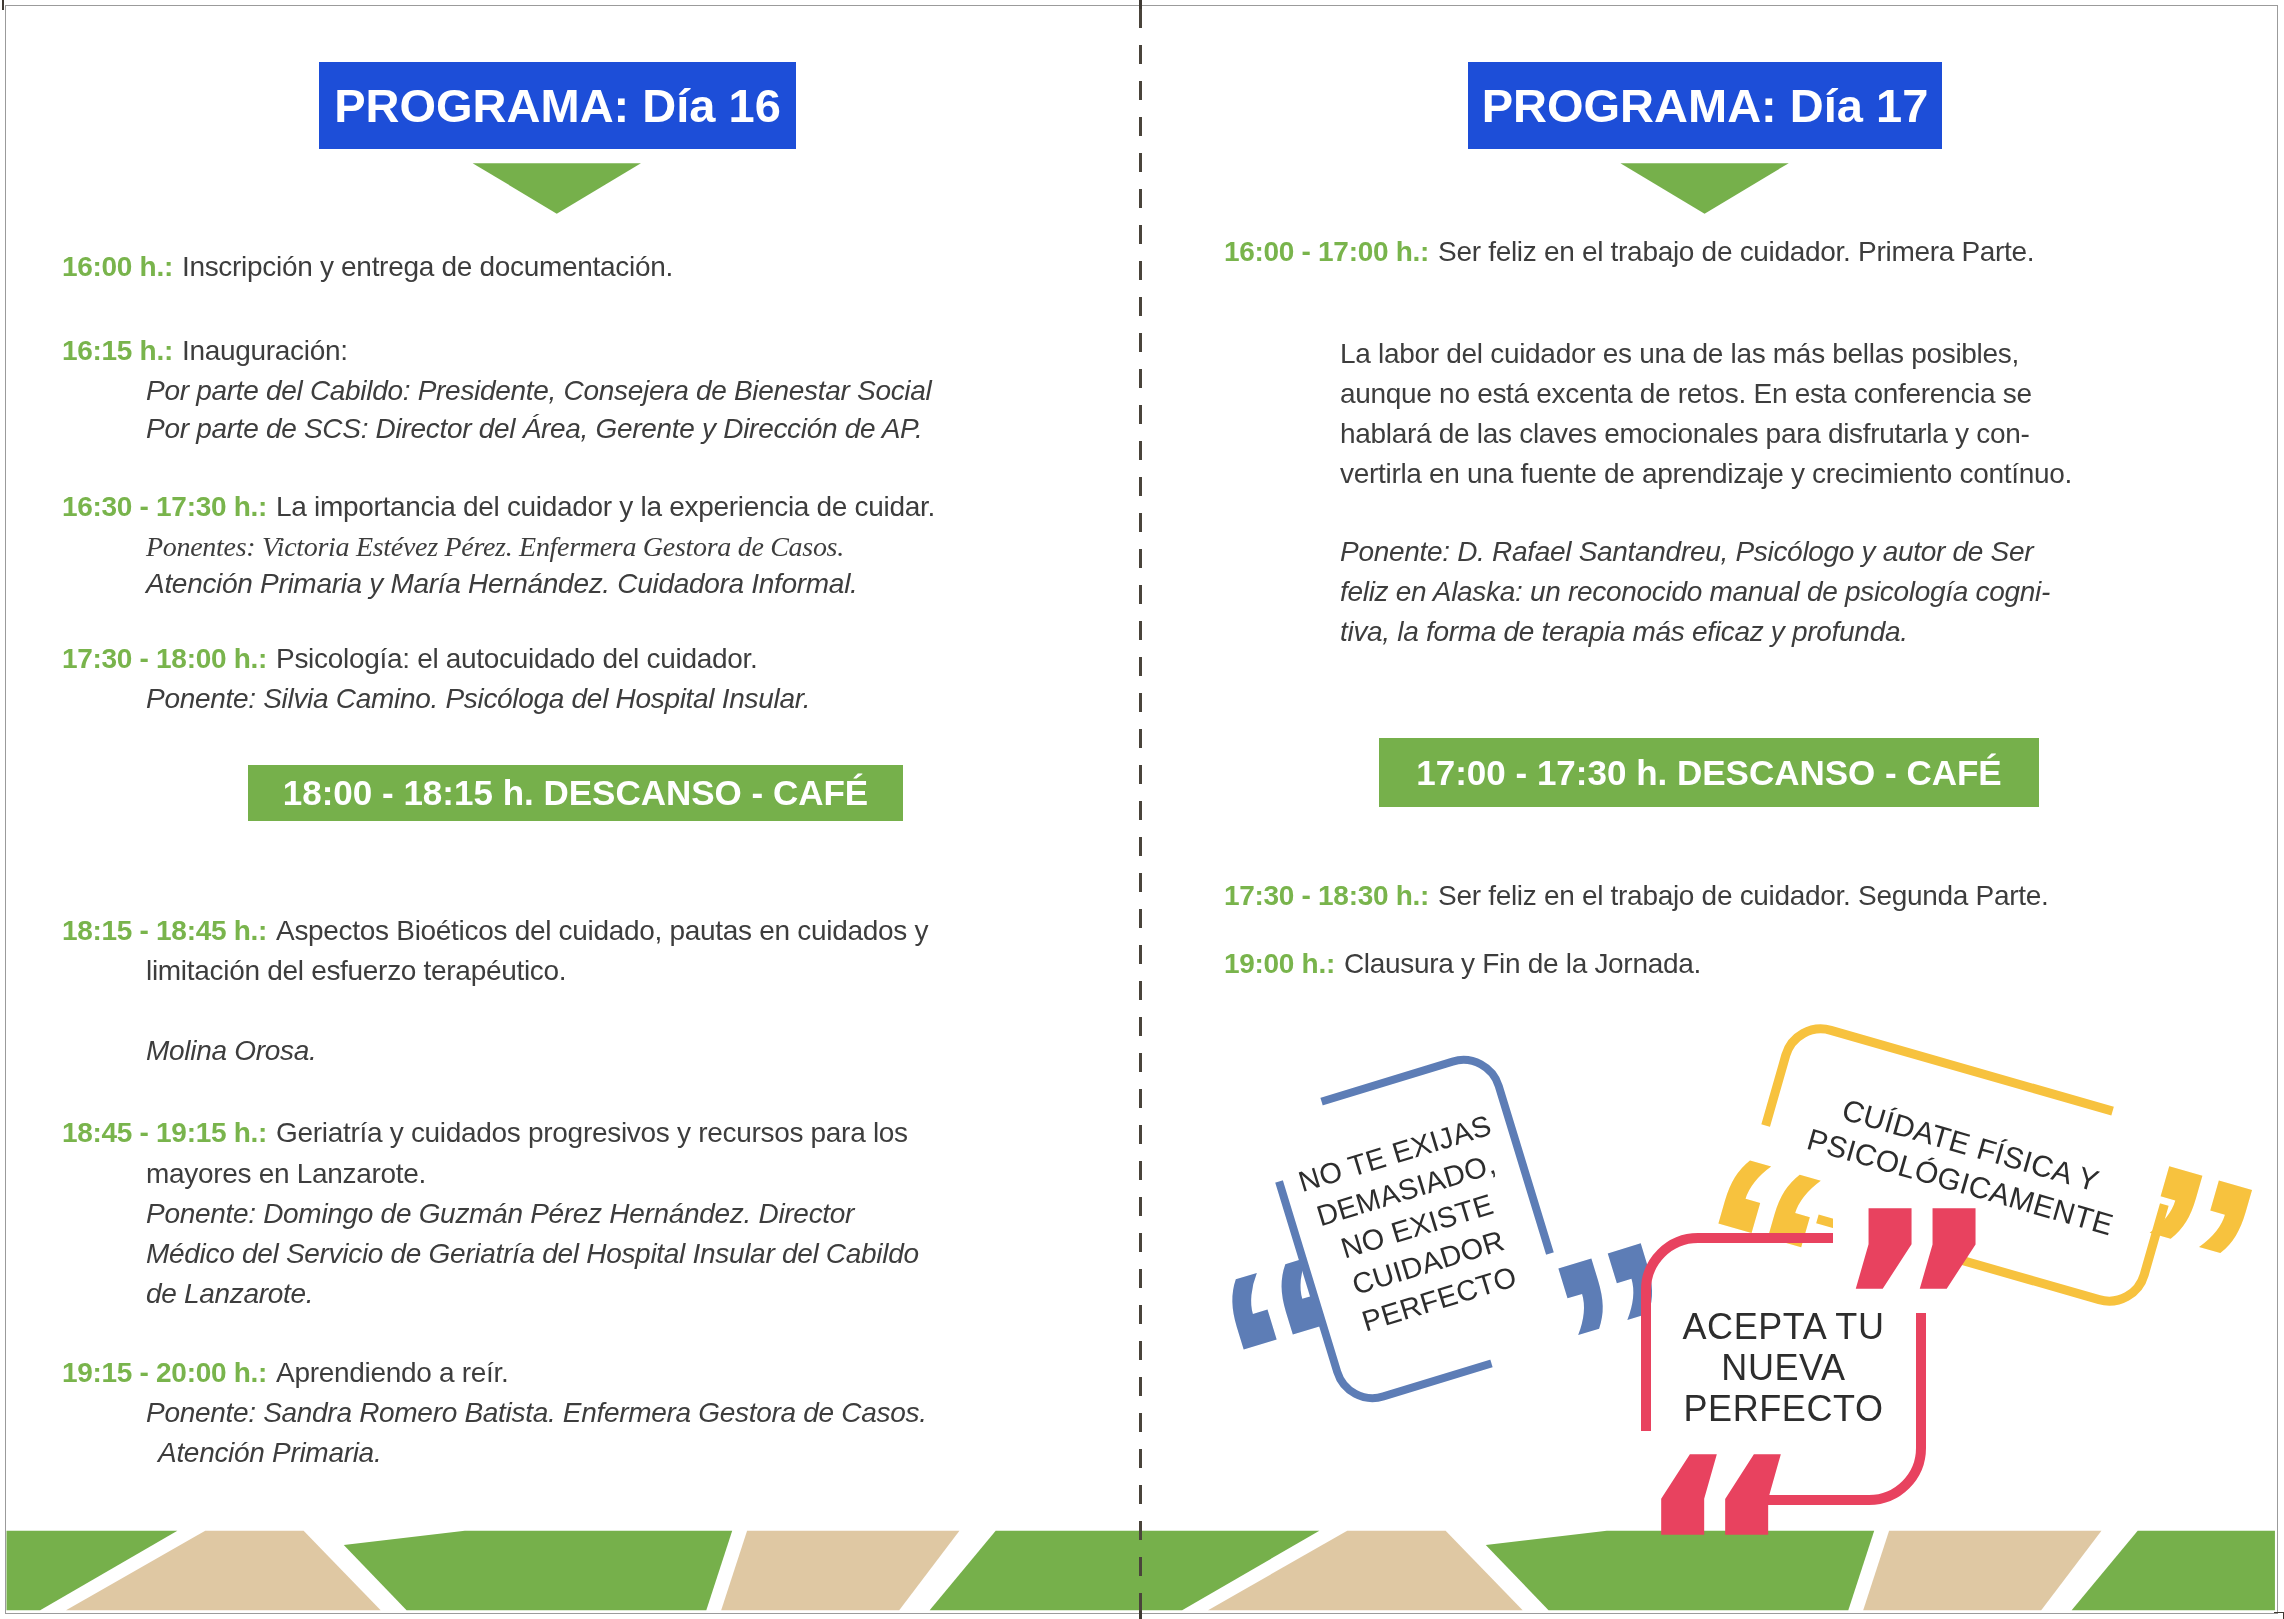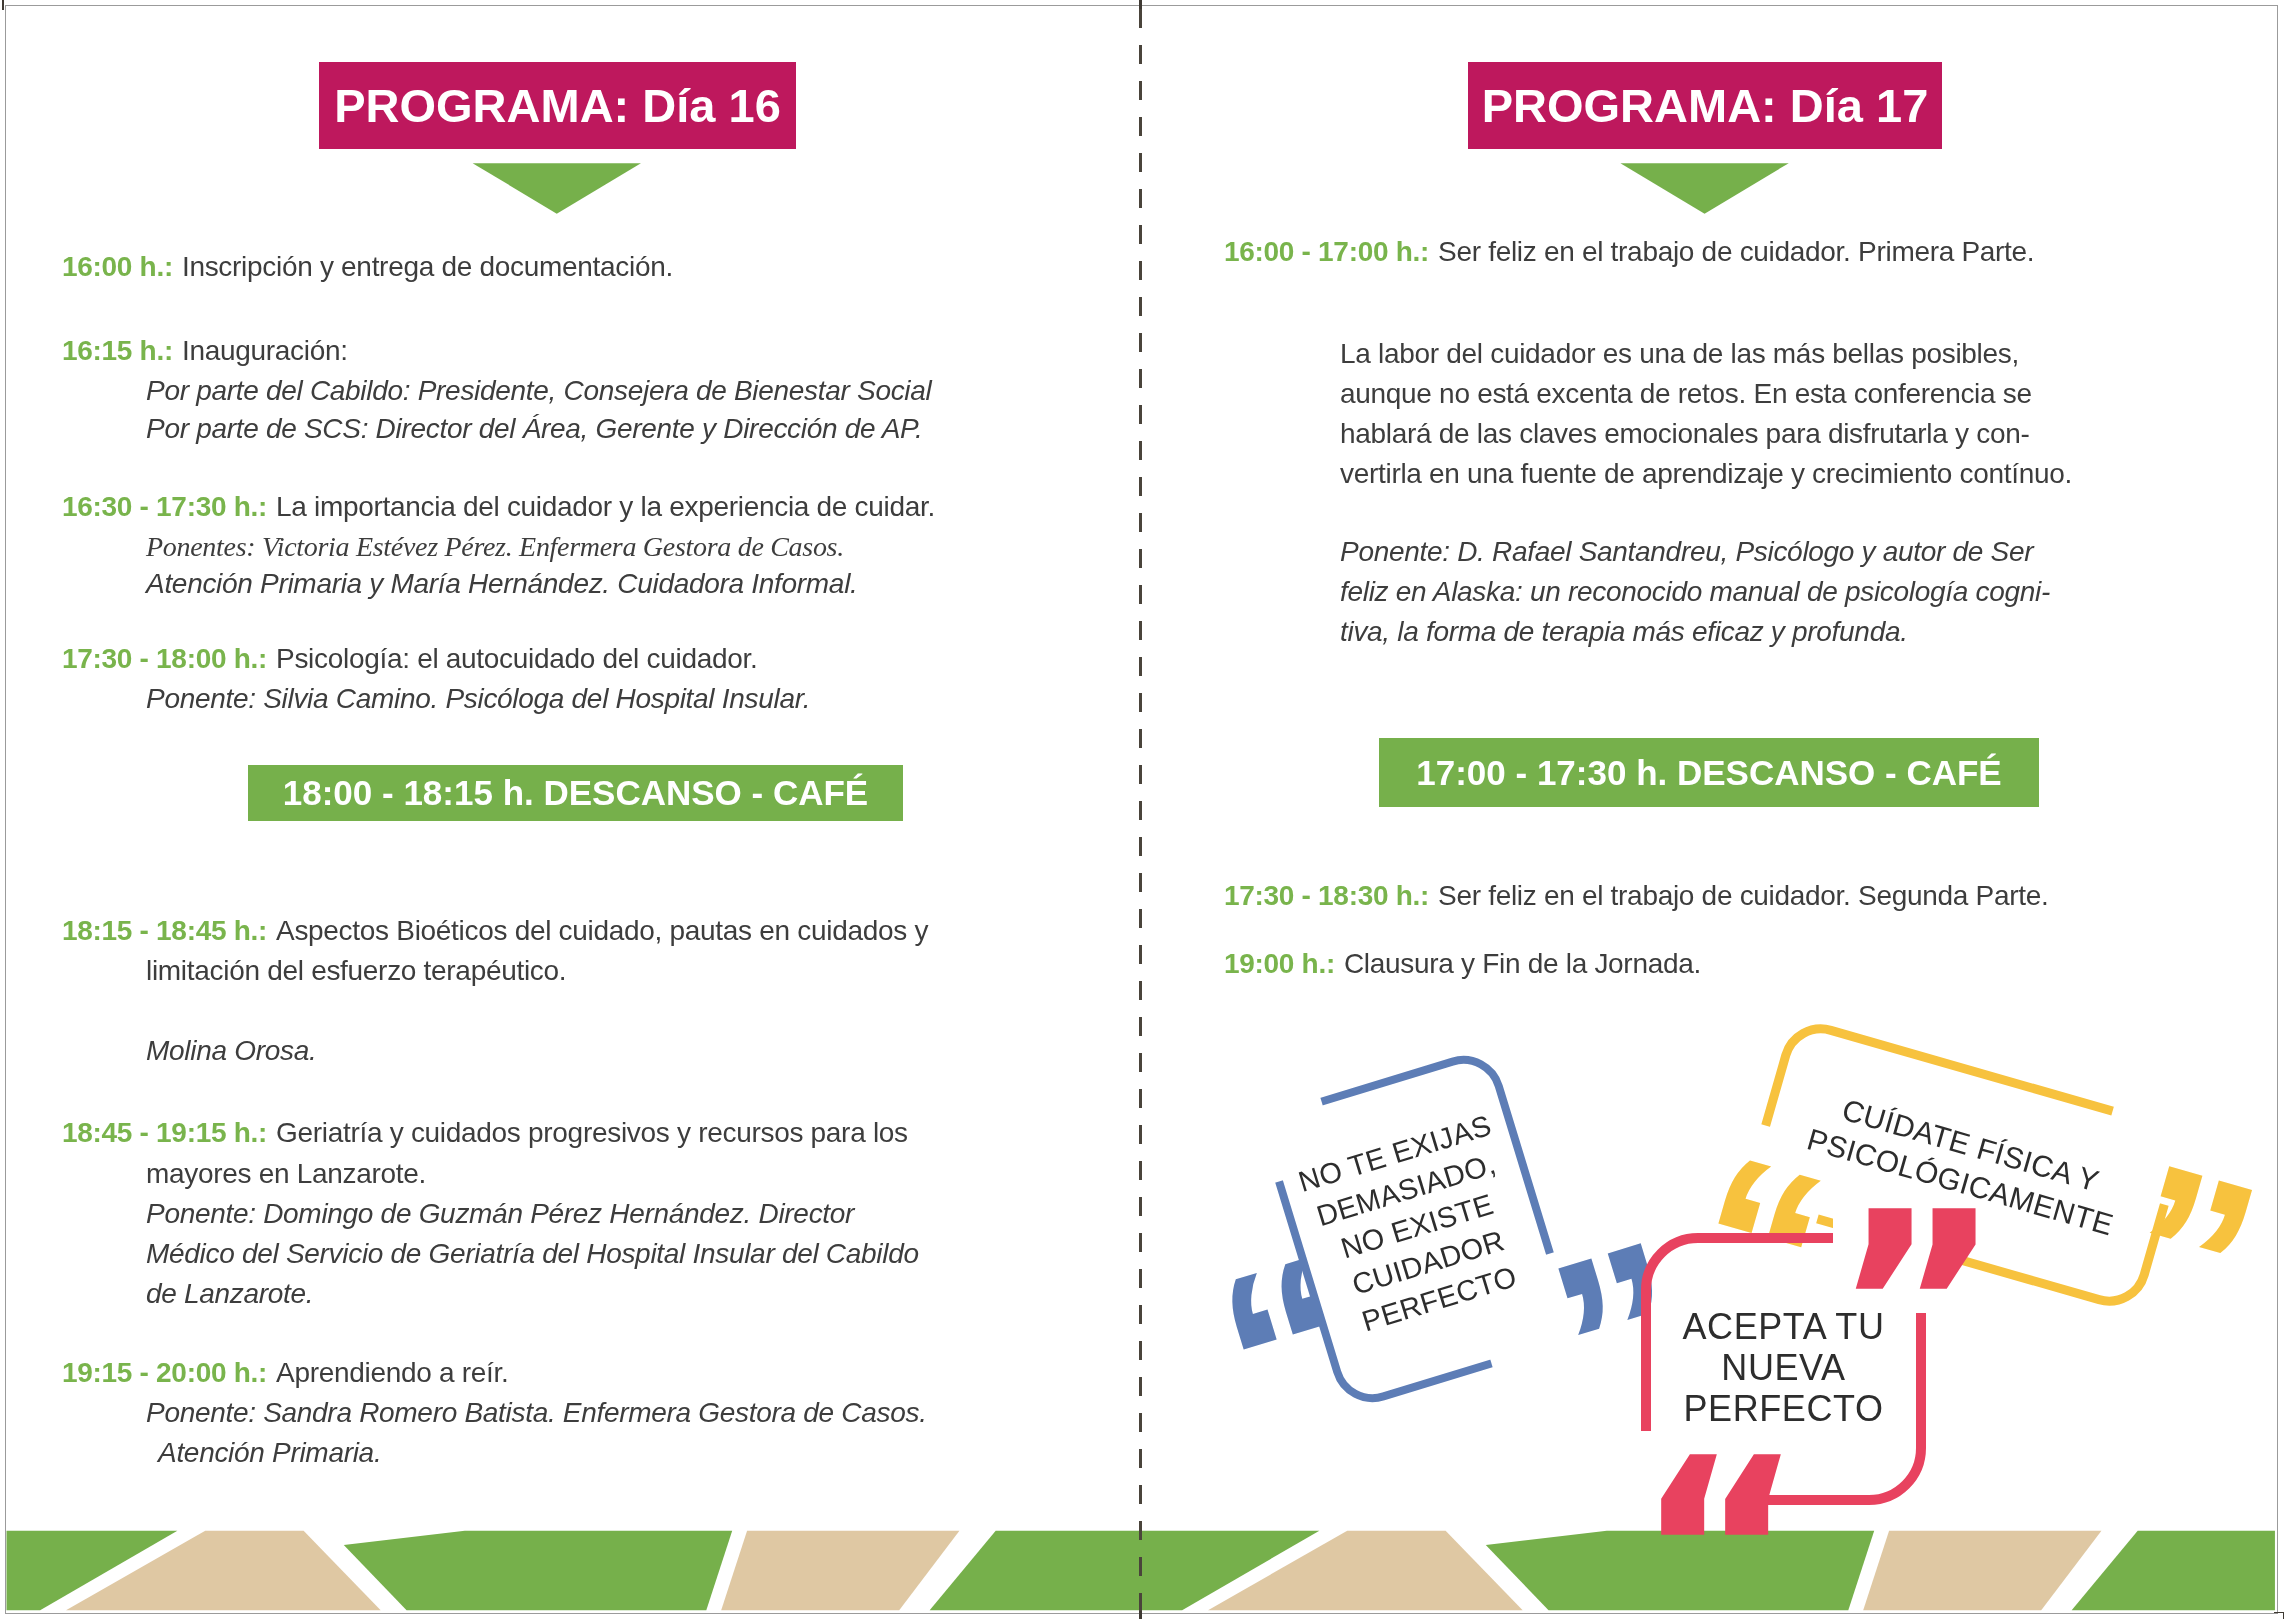--- a/index.html
+++ b/index.html
@@ -4,21 +4,21 @@
 <style>
   html,body{margin:0;padding:0;background:#ffffff;}
   .sheet{position:relative;width:2284px;height:1620px;background:#ffffff;overflow:hidden;
          font-family:"Liberation Sans",sans-serif;color:#3d3d3d;}
   .abs{position:absolute;}
   svg.decor{position:absolute;left:0;top:0;width:2284px;height:1620px;}
   .trim{position:absolute;left:4.5px;top:4.5px;width:2271px;height:1607px;border:1.3px solid #9b9b9b;}
   .tick{position:absolute;background:#3f3a33;}
   .dashline{position:absolute;left:1139px;top:9px;width:3.2px;height:1604px;
     background:repeating-linear-gradient(180deg,#4a443b 0 19.4px,transparent 19.4px 36px);}
-  .hdr{position:absolute;background:#be185d;color:#ffffff;font-weight:bold;font-size:47px;
+  .hdr{position:absolute;background:#1d4ed8;color:#ffffff;font-weight:bold;font-size:47px;
        display:flex;align-items:center;justify-content:center;letter-spacing:0px;}
   .banner{position:absolute;background:#76b04b;color:#ffffff;font-weight:bold;font-size:35px;
        display:flex;align-items:center;justify-content:center;}
   .row{position:absolute;white-space:nowrap;font-size:28px;line-height:32px;letter-spacing:-0.3px;}
   .time{color:#79b44c;font-weight:bold;margin-right:9px;}
   .it{font-style:italic;}
   .qbox{position:absolute;}
   .bdr{position:absolute;inset:0;}
   .mask{position:absolute;background:#ffffff;}
   .qg{position:absolute;line-height:1;font-weight:bold;}

